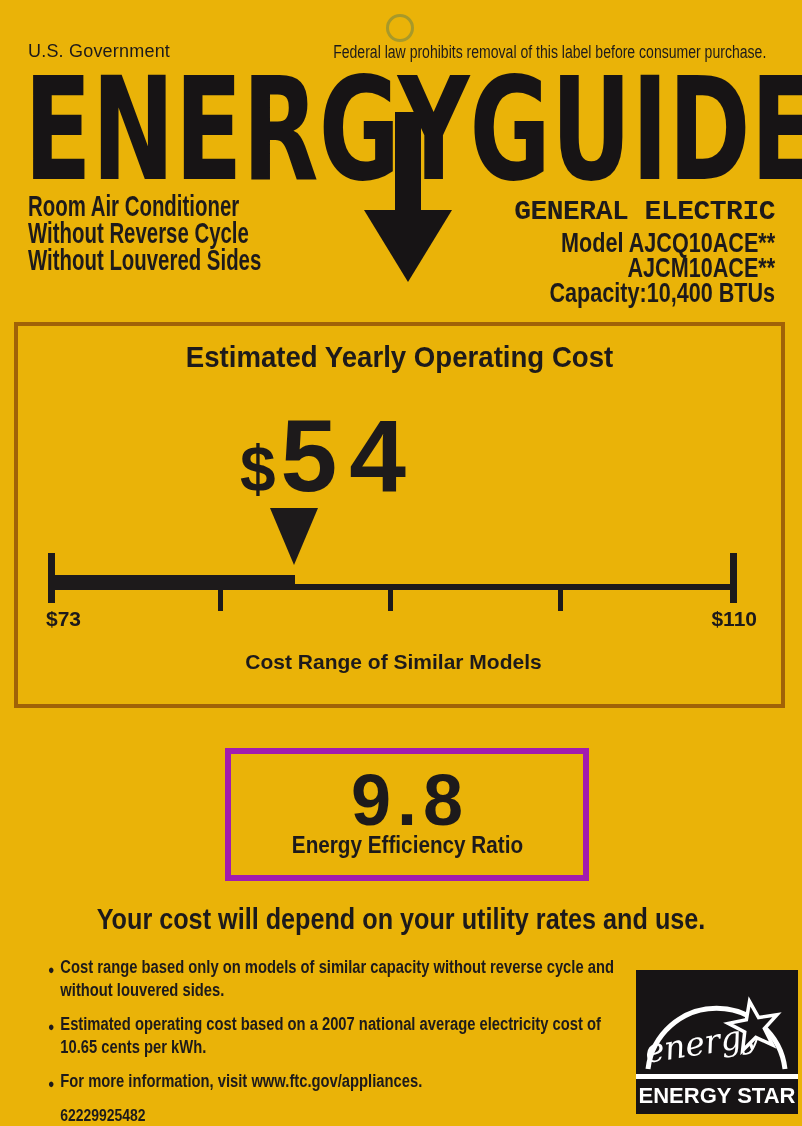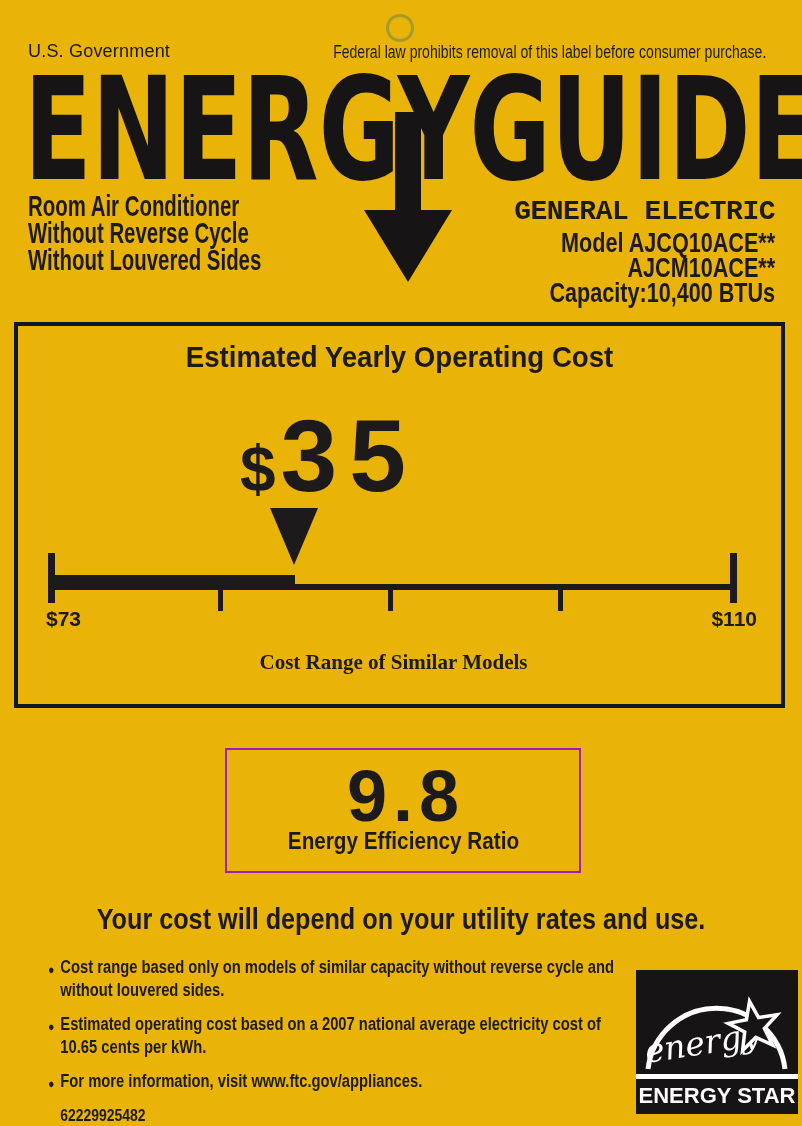--- a/index.html
+++ b/index.html
@@ -13,34 +13,34 @@
   .notice{position:absolute;right:36px;top:42px;font-size:18px;white-space:nowrap;
     transform:scaleX(.78);transform-origin:100% 0;}
   .logo-svg{position:absolute;left:0;top:60px;}
   .product{position:absolute;left:28px;top:192px;font-weight:bold;font-size:30px;
     line-height:27px;transform:scaleX(.68);transform-origin:0 0;white-space:nowrap;}
   .brand{position:absolute;right:27px;top:196px;text-align:right;}
   .brand-name{font-size:28px;font-weight:bold;margin-bottom:4px;letter-spacing:-.5px;font-family:Liberation Mono, monospace;}
   .models{font-size:27px;font-weight:bold;line-height:25px;white-space:nowrap;
     transform:scaleX(.8);transform-origin:100% 0;}
   .cost-box{position:absolute;left:14px;top:322px;width:763px;height:378px;
-    border:4px solid #0f172a;}
+    border:4px solid #a16207;}
   .cost-title{position:absolute;left:0;right:0;top:14px;text-align:center;
     font-size:30px;font-weight:bold;transform:scaleX(.92);transform-origin:50% 0;}
   .cost-amount{position:absolute;left:0;top:79px;width:610px;text-align:center;
     line-height:1;font-weight:bold;white-space:nowrap;}
   .cost-amount .cur{font-size:64px;margin-right:5px;}
   .cost-amount .val{font-size:102px;letter-spacing:12px;margin-right:-12px;}
   .scale-svg{position:absolute;left:0;top:0;}
   .scale-min{position:absolute;left:28px;top:281px;font-size:21px;font-weight:bold;}
   .scale-max{position:absolute;right:24px;top:281px;font-size:21px;font-weight:bold;}
   .scale-caption{position:absolute;left:0;right:12px;top:324px;text-align:center;
-    font-size:21px;font-weight:bold;font-family:Liberation Serif, serif;}
+    font-size:21px;font-weight:bold;}
   .eer-box{position:absolute;left:225px;top:748px;width:352px;height:121px;
-    border:2px solid #a21caf;display:flex;flex-direction:column;
+    border:6px solid #a21caf;display:flex;flex-direction:column;
     align-items:center;justify-content:center;}
   .eer-value{font-size:72px;font-weight:bold;line-height:.86;letter-spacing:6px;margin-right:-6px;}
   .eer-label{font-size:23px;font-weight:bold;transform:scaleX(.9);}
   .heading{position:absolute;left:0;right:0;top:902px;text-align:center;
     font-size:30px;font-weight:bold;white-space:nowrap;
     transform:scaleX(.84);transform-origin:50% 0;}
   .bullets{position:absolute;left:48px;top:956px;width:720px;
     transform:scaleX(.82);transform-origin:0 0;}
   .bullet{display:flex;margin-bottom:11px;font-size:18px;font-weight:bold;
     line-height:23px;}
@@ -80,21 +80,21 @@
     <div class="models">
       <div>Model AJCQ10ACE**</div>
       <div>AJCM10ACE**</div>
       <div>Capacity:10,400 BTUs</div>
     </div>
   </div>
 
   <div class="cost-box">
     <div class="cost-title">Estimated Yearly Operating Cost</div>
     <div class="cost-amount">
-      <span class="cur">$</span><span class="val">35</span>
+      <span class="cur">$</span><span class="val">54</span>
     </div>
     <svg class="scale-svg" width="763" height="378" viewBox="0 0 763 378">
       <g fill="#1d1a1b">
         <polygon points="252,182 300,182 276,239"></polygon>
         <rect x="30" y="227" width="7" height="50"></rect>
         <rect x="33" y="258" width="685" height="6"></rect>
         <rect x="33" y="249" width="244" height="15"></rect>
         <rect x="200" y="258" width="5" height="27"></rect>
         <rect x="370" y="258" width="5" height="27"></rect>
         <rect x="540" y="258" width="5" height="27"></rect>

